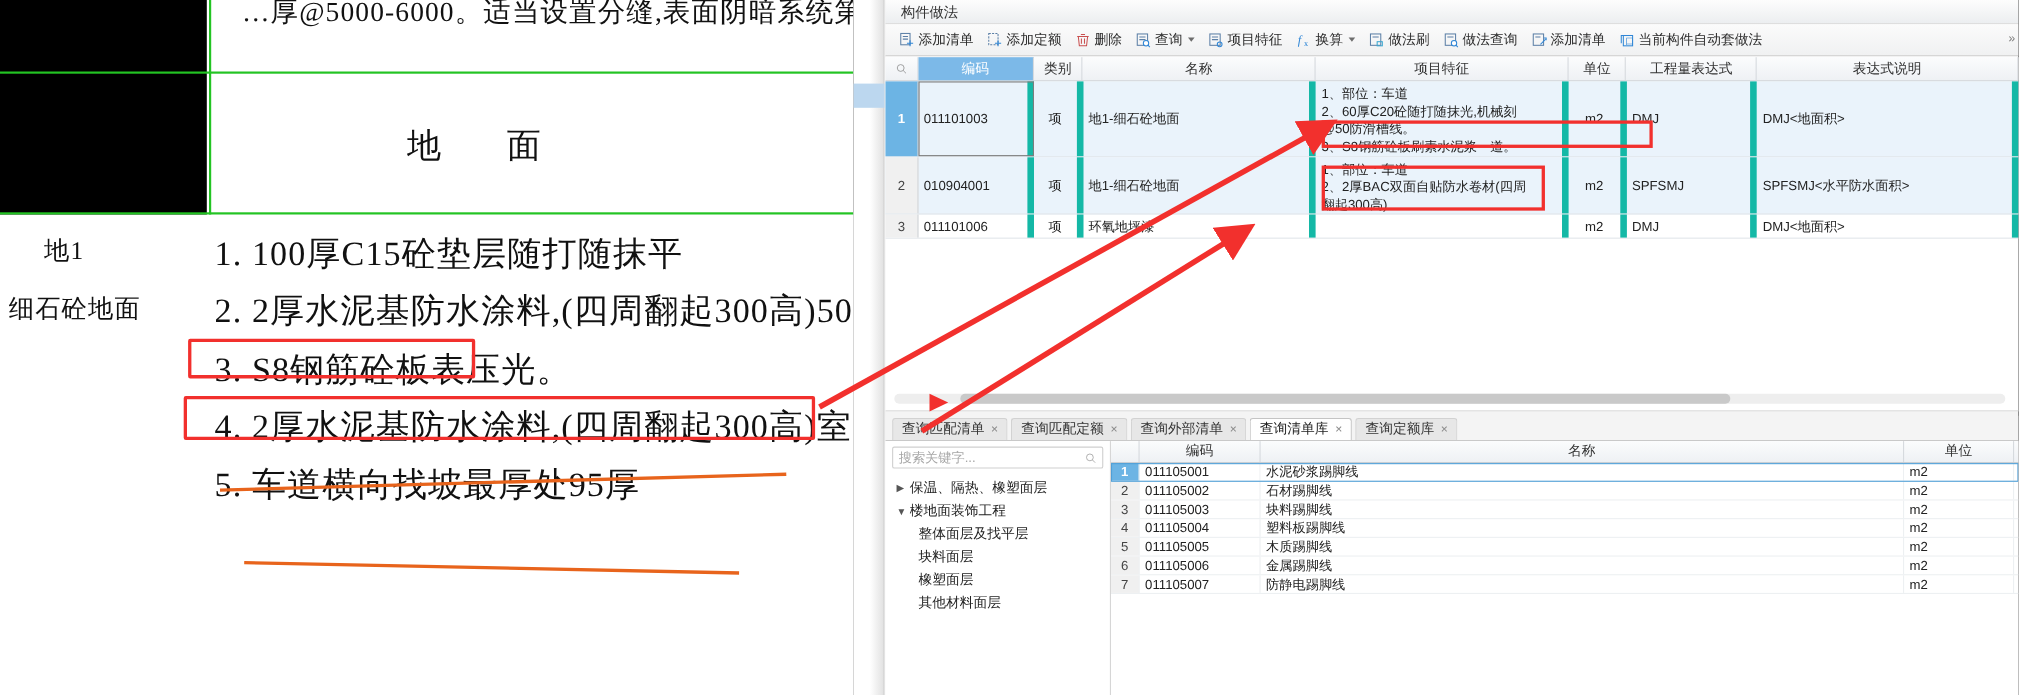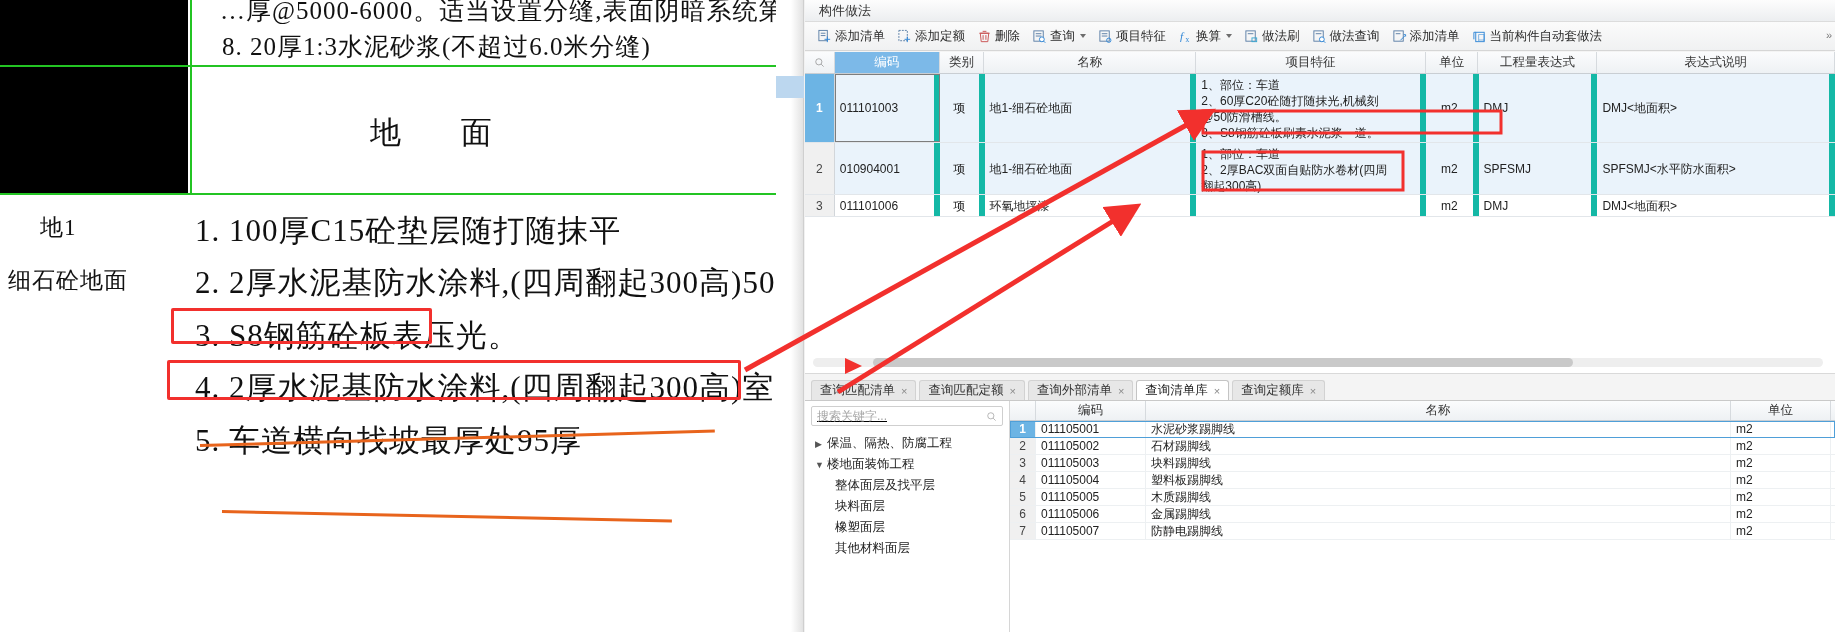--- a/index.html
+++ b/index.html
@@ -171,21 +171,21 @@
     position: absolute; left: 0; top: 400px; width: 1030px; height: 232px;
     display: flex; background: #fff; border-top: 1px solid #c9c9c9;
   }
   .tree-pane {
     width: 205px; flex: 0 0 205px; border-right: 1px solid #d6d6d6;
     background: #fff; position: relative;
   }
   .searchbox {
     margin: 5px 6px; height: 20px;
     border: 1px solid #cfcfcf; border-radius: 2px; background: #fff;
-    display: flex; align-items: center; padding: 0 5px; text-decoration: underline;
+    display: flex; align-items: center; padding: 0 5px;
   }
   .searchbox input {
     border: 0; outline: 0; flex: 1; font-size: 12px; color: #333;
     font-family: "Liberation Sans", sans-serif; background: transparent;
   }
   .searchbox input::placeholder { color: #a6a6a6; }
   .tree { font-size: 12.5px; color: #222; padding-top: 2px; }
   .tnode { display: flex; align-items: center; height: 21px; padding-left: 10px; }
   .tnode.lvl2 { padding-left: 30px; }
   .tw { width: 12px; flex: 0 0 12px; color: #555; font-size: 9px; }
@@ -221,21 +221,20 @@
 
   <div class="scan">
     <div class="scan-white"></div>
     <div class="scan-white2"></div>
 
     <div class="green-line" style="left:0;top:65px;width:776px;"></div>
     <div class="green-line" style="left:0;top:193px;width:776px;"></div>
     <div class="gv" style="left:190px;top:0;height:195px;"></div>
 
     <div class="hw hw-top" style="left:220px;top:-6px;">…厚@5000-6000。适当设置分缝,表面阴暗系统第 1 遍。</div>
-    <div class="hw hw-top" style="left:222px;top:30px;">8. 20厚1:3水泥砂浆(不超过6.0米分缝)</div>
     <div class="hw hw-title" style="left:370px;top:112px;">地      面</div>
 
     <div class="hw hw-side" style="left:8px;top:212px;margin-left:32px;">地1</div>
     <div class="hw hw-side" style="left:8px;top:265px;">细石砼地面</div>
 
     <div class="hw hw-item" style="left:195px;top:210px;">1. 100厚C15砼垫层随打随抹平</div>
     <div class="hw hw-item" style="left:195px;top:262px;">2. 2厚水泥基防水涂料,(四周翻起300高)50厚细石混凝土保护层</div>
     <div class="hw hw-item" style="left:195px;top:315px;">3. S8钢筋砼板表压光。</div>
     <div class="hw hw-item" style="left:195px;top:367px;">4. 2厚水泥基防水涂料,(四周翻起300高)室内车道此项取消。</div>
     <div class="hw hw-item" style="left:195px;top:420px;">5. 车道横向找坡最厚处95厚</div>
@@ -474,21 +473,21 @@
           <div class="searchbox">
             <input type="text" placeholder="搜索关键字..." style="">
             <svg width="11" height="11" viewBox="0 0 16 16">
                 <circle cx="7" cy="7" r="4.5" fill="none" stroke="#999"></circle>
                 <line x1="10.4" y1="10.4" x2="14" y2="14" stroke="#999"></line>
               </svg>
           </div>
           <div class="tree">
             <div class="tnode">
               <span class="tw">▶</span>
-              <span>保温、隔热、防腐工程</span>
+              <span>保温、隔热、橡塑面层</span>
             </div>
             <div class="tnode">
               <span class="tw">▼</span>
               <span>楼地面装饰工程</span>
             </div>
             <div class="tnode lvl2">
               <span>整体面层及找平层</span>
             </div>
             <div class="tnode lvl2">
               <span>块料面层</span>

